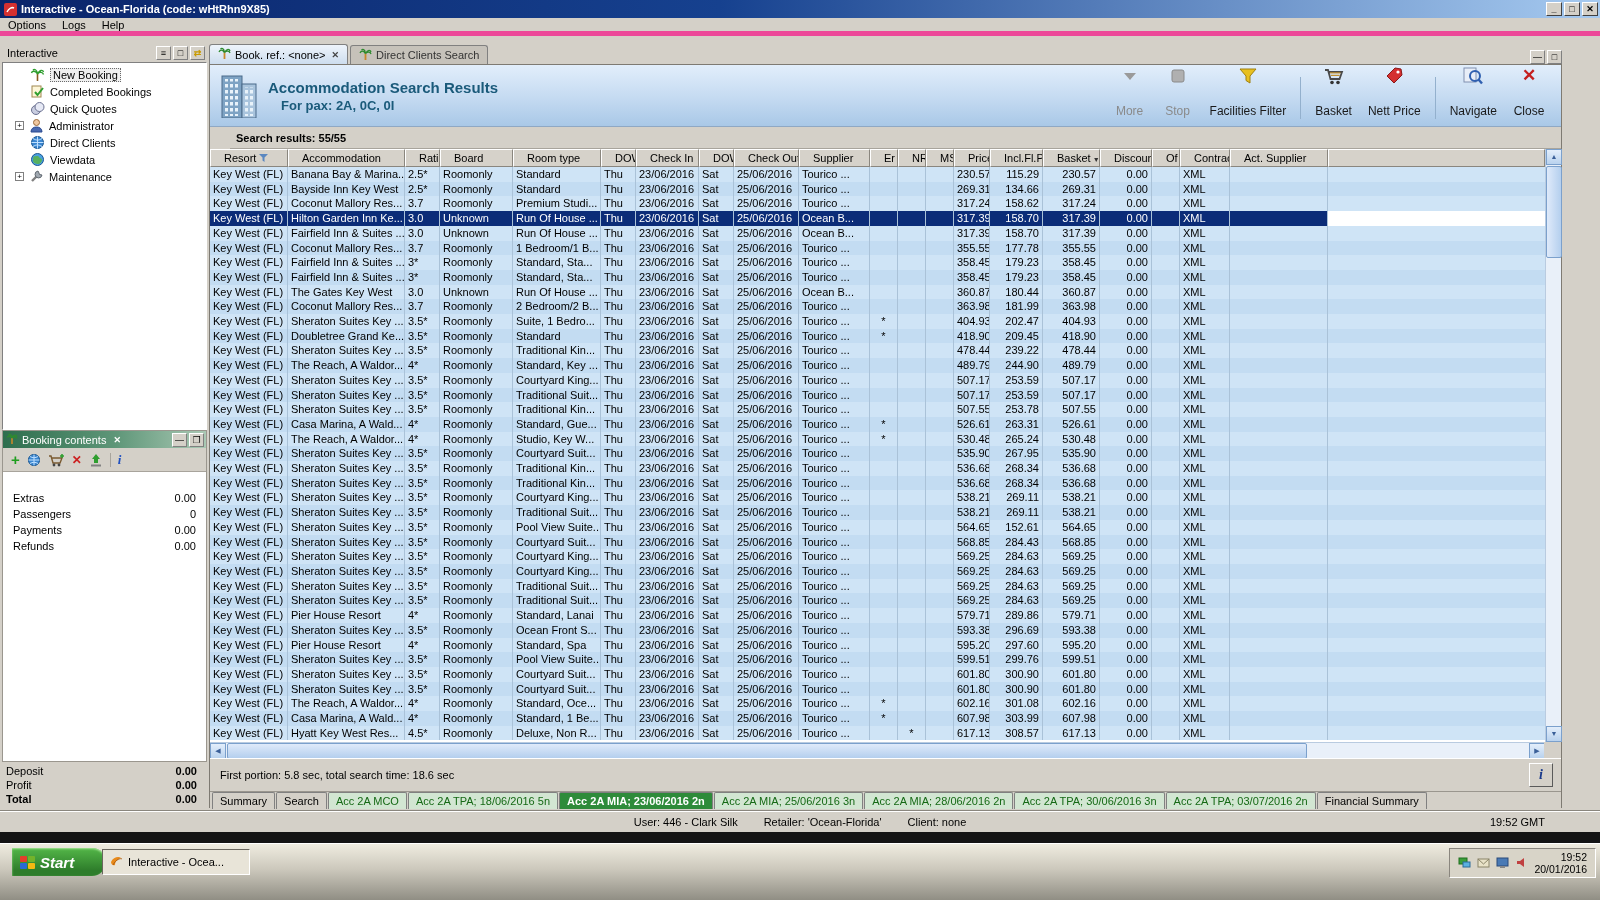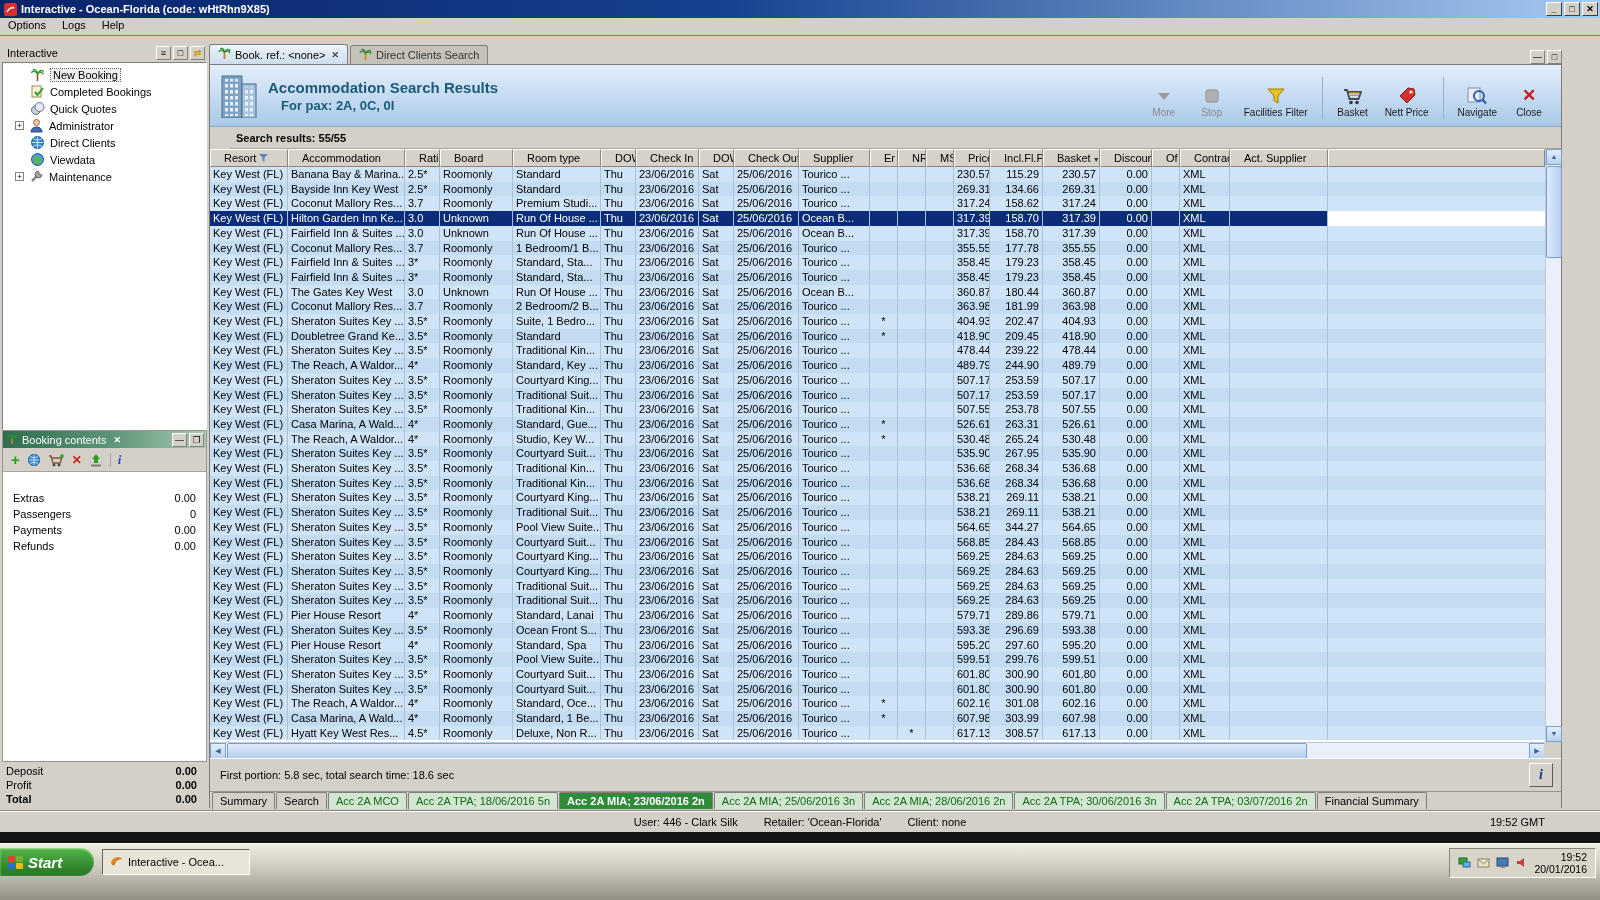--- a/index.html
+++ b/index.html
@@ -9,21 +9,21 @@
   
   .app { position:absolute; left:0; top:0; width:1600px; height:832px; background:#14b8a6; }
 
   .titlebar { height:18px; background:linear-gradient(90deg,var(--titlebar-left,#0a246a) 0%,#16418f 45%,#a6caf0 100%);
     display:flex; align-items:center; color:#fff; font-weight:bold; padding:0 2px; }
   .titlebar .ticon { display:flex; margin:0 4px 0 2px; }
   .title-text { flex:1; white-space:nowrap; overflow:hidden; }
   .win-btn { width:16px; height:14px; background:#d4d0c8; border:1px solid; border-color:#fff #404040 #404040 #fff;
     font-size:9px; line-height:12px; text-align:center; color:#000; margin-left:2px; font-weight:bold; }
 
-  .menubar { height:18px; background:#d4d0c8; display:flex; align-items:flex-start; border-bottom:1px solid #ec4899; }
+  .menubar { height:18px; background:#d4d0c8; display:flex; align-items:center; border-bottom:5px solid #ec4899; }
   .menu-item { padding:1px 8px; cursor:default; }
 
   .workspace { position:absolute; left:0; top:36px; width:1600px; height:796px; background:#d4d0c8; }
 
   
   .left-panel { position:absolute; left:2px; top:8px; width:205px; height:764px; }
   .side-header { height:18px; display:flex; align-items:center; padding:0 2px 0 5px; }
   .side-header .hd-title { flex:1; }
   .mini-ic { width:15px; height:14px; border:1px solid; border-color:#fff #808080 #808080 #fff; background:#d4d0c8;
     font-size:9px; line-height:12px; text-align:center; margin-left:2px; }
@@ -70,21 +70,21 @@
   .panel-frame { position:absolute; left:0; top:20px; width:1353px; height:744px; border:1px solid #7e7a72; background:#d4d0c8; }
 
   .results-header { height:62px; background:linear-gradient(180deg,#e2eefb 0%,#c4daf1 55%,#a9c8e7 100%);
     display:flex; align-items:center; padding:0 10px; border-bottom:1px solid #8fa8c4; }
   .hdr-titles { margin-left:10px; color:var(--header-title,#1a5a7a); }
   .hdr-titles .t1 { font-size:15px; font-weight:bold; }
   .hdr-titles .t2 { font-size:13px; font-weight:bold; margin-top:2px;padding-left:13px; }
   .hdr-toolbar { margin-left:auto; display:flex; align-items:flex-end; gap:4px; height:50px; }
   .tb-btn { display:flex; flex-direction:column; align-items:center; justify-content:flex-end; min-width:44px; padding:2px 5px; border:1px solid transparent; }
   .tb-btn .tb-icon { height:22px; display:flex; align-items:center; }
-  .tb-btn .tb-label { font-size:10px; margin-top:0; color:#1a1a1a; white-space:nowrap; }
+  .tb-btn .tb-label { font-size:12px; margin-top:17px; color:#1a1a1a; white-space:nowrap; }
   .tb-btn.disabled .tb-label { color:#8a8a8a; }
   .tb-sep { width:1px; height:42px; background:#93b0cd; margin:0 4px 2px 4px; }
   .glyph-close-big { color:#c41f1f; font-weight:bold; font-size:17px; line-height:20px; }
 
   .results-bar { height:22px; display:flex; align-items:center; padding:0 6px; font-weight:bold; border-bottom:1px solid #a8a49c;margin-left:20px; }
 
   .table-zone { position:relative; height:609px; background:#fff; }
   .grid { border-collapse:separate; border-spacing:0; table-layout:fixed; width:1335px; }
   .grid th { height:18px; background:#d6d2ca; border:1px solid; border-color:#fff #8a867e #8a867e #fff;
     font-weight:normal; text-align:left; padding:0 13px; white-space:nowrap; overflow:hidden; font-size:11px; }
@@ -127,21 +127,21 @@
   .btab.active { background:var(--active-session-tab,#2e8b3a); color:#fff; font-weight:bold; }
 
   .status-bar { position:absolute; left:0; top:774px; width:1600px; height:22px; background:#d4d0c8;
     border-top:1px solid #8a867e; box-shadow:inset 0 1px 0 #fff; display:flex; align-items:center; justify-content:center; gap:26px; }
   .status-time { position:absolute; right:55px; }
 
   
   .desktop-strip { position:absolute; left:0; top:832px; width:1600px; height:11px; background:#141414; }
   .taskbar { position:absolute; left:0; top:843px; width:1600px; height:57px;
     background:linear-gradient(180deg,#efece0 0%,#ccc8bc 45%,#908e84 100%); border-top:1px solid #fff; }
-  .start-btn { position:absolute; left:0; top:4px; height:28px; width:94px; border-radius:0 14px 14px 0;
+  .start-btn { position:absolute; left:12px; top:4px; height:28px; width:94px; border-radius:0 14px 14px 0;
     background:linear-gradient(180deg,#53b648,#2e7d2b 80%); color:#fff; font-weight:bold; font-style:italic; font-size:15px;
     display:flex; align-items:center; padding-left:8px; box-shadow:inset 0 1px 2px #a8e89a; }
   .xp-flag { display:inline-grid; grid-template-columns:7px 7px; gap:1px; margin-right:5px; }
   .xp-flag i { height:6px; border-radius:1px; display:block; }
   .fr{background:#e33e2b}.fg{background:#73b32b}.fb{background:#2b69d6}.fy{background:#f5b912}
   .task-btn { position:absolute; left:102px; top:5px; height:26px; width:148px; background:#e8e4d8;
     border:1px solid; border-color:#6a665e #fff #fff #6a665e; display:flex; align-items:center; gap:5px; padding:0 6px; white-space:nowrap; overflow:hidden; }
   .tray { position:absolute; right:4px; top:4px; height:30px; display:flex; align-items:center; gap:6px;
     border:1px solid; border-color:#8a867e #fff #fff #8a867e; padding:0 8px; background:#d8d4c8; }
   .tray-clock { text-align:right; font-size:10.5px; line-height:12px; }
@@ -1033,21 +1033,21 @@
                   <td class="c4">Pool View Suite...</td>
                   <td class="c5">Thu</td>
                   <td class="c6">23/06/2016</td>
                   <td class="c7">Sat</td>
                   <td class="c8">25/06/2016</td>
                   <td class="c9">Tourico ...</td>
                   <td class="c10"></td>
                   <td class="c11"></td>
                   <td class="c12"></td>
                   <td class="c13">564.65</td>
-                  <td class="c14">344.27</td>
+                  <td class="c14">152.61</td>
                   <td class="c15">564.65</td>
                   <td class="c16">0.00</td>
                   <td class="c17"></td>
                   <td class="c18">XML</td>
                   <td class="c19"></td>
                   <td class="cfill"></td>
                 </tr>
                 <tr class="odd">
                   <td class="c0">Key West (FL)</td>
                   <td class="c1">Sheraton Suites Key ...</td>

